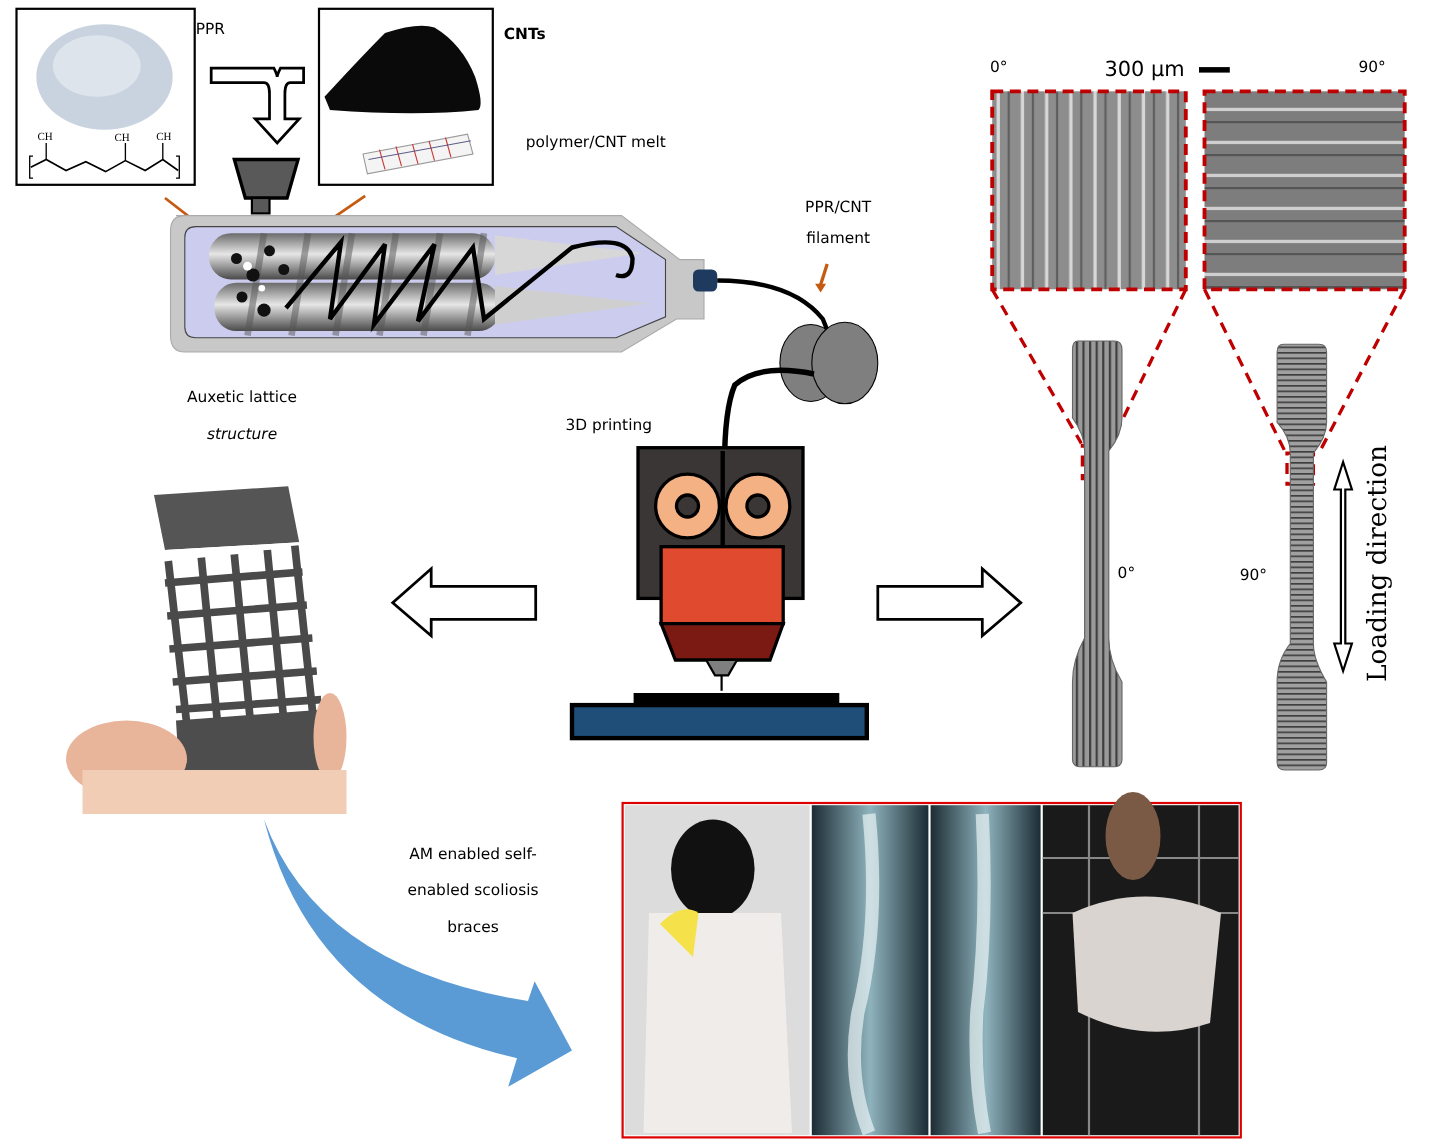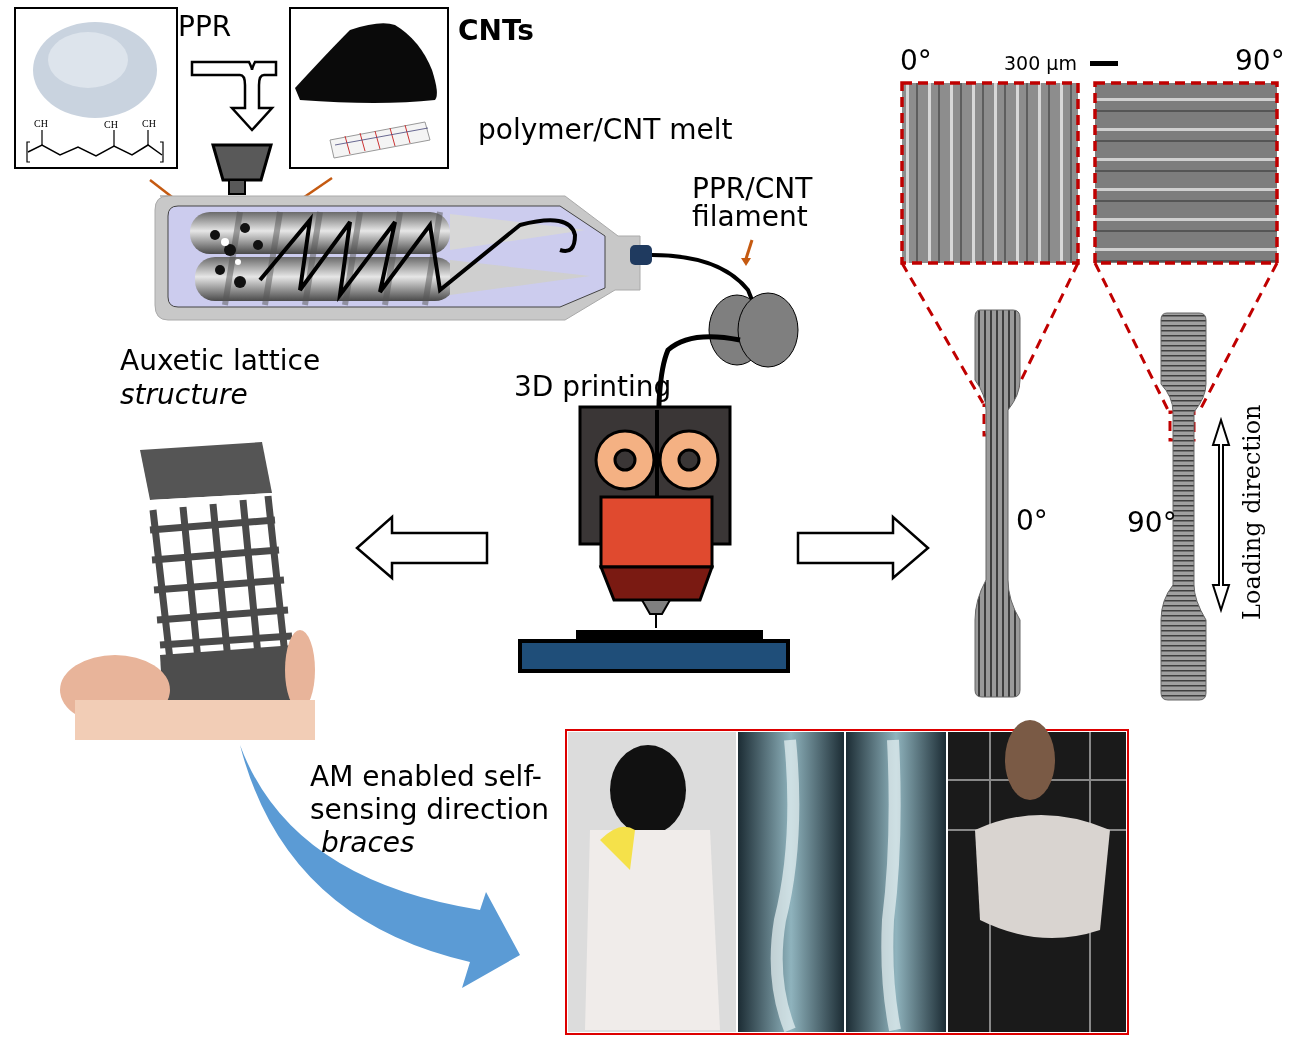--- a/index.html
+++ b/index.html
@@ -1,18 +1,18 @@
 <!DOCTYPE html>
 <html><head>
 <meta charset="utf-8">
 <style>
   html,body{margin:0;padding:0;background:#fff;}
   body{width:1300px;height:1038px;position:relative;overflow:hidden;font-family:"DejaVu Sans","Liberation Sans",sans-serif;color:#000;}
-  .lbl{position:absolute;font-size:28px;line-height:26px;white-space:nowrap;}
-  .ctr{}
+  .lbl{position:absolute;font-size:14px;line-height:26px;white-space:nowrap;}
+  .ctr{text-align:center;}
   svg{position:absolute;left:0;top:0;}
   .vtext{position:absolute;font-family:"DejaVu Serif","Liberation Serif",serif;font-size:24px;transform-origin:left top;transform:rotate(-90deg);white-space:nowrap;}
 </style>
 </head>
 <body>
 
 <svg width="1300" height="1038" viewBox="0 0 1300 1038">
   <defs>
     <linearGradient id="screwGrad" x1="0" y1="0" x2="0" y2="1">
       <stop offset="0" stop-color="#6a6a6a"></stop>
@@ -197,14 +197,14 @@
 <div class="lbl" style="left:514px;top:374px;">3D printing</div>
 <div class="lbl ctr" style="left:120px;top:348px;width:200px;">Auxetic lattice</div>
 <div class="lbl ctr" style="left:120px;top:382px;width:200px;font-style:italic;">structure</div>
 <div class="lbl" style="left:900px;top:48px;">0°</div>
 <div class="lbl" style="left:1004px;top:50px;font-size:19px;">300 μm</div>
 <div class="lbl" style="left:1235px;top:48px;">90°</div>
 <div class="lbl" style="left:1016px;top:508px;">0°</div>
 <div class="lbl" style="left:1127px;top:510px;">90°</div>
 <div class="vtext" style="left:1238px;top:620px;">Loading direction</div>
 <div class="lbl ctr" style="left:310px;top:764px;width:240px;">AM enabled self-</div>
-<div class="lbl ctr" style="left:310px;top:797px;width:240px;">sensing direction</div>
-<div class="lbl ctr" style="left:321px;top:830px;width:240px;font-style:italic;">braces</div>
+<div class="lbl ctr" style="left:310px;top:797px;width:240px;">enabled scoliosis</div>
+<div class="lbl ctr" style="left:310px;top:830px;width:240px;">braces</div>
 
 </body></html>

